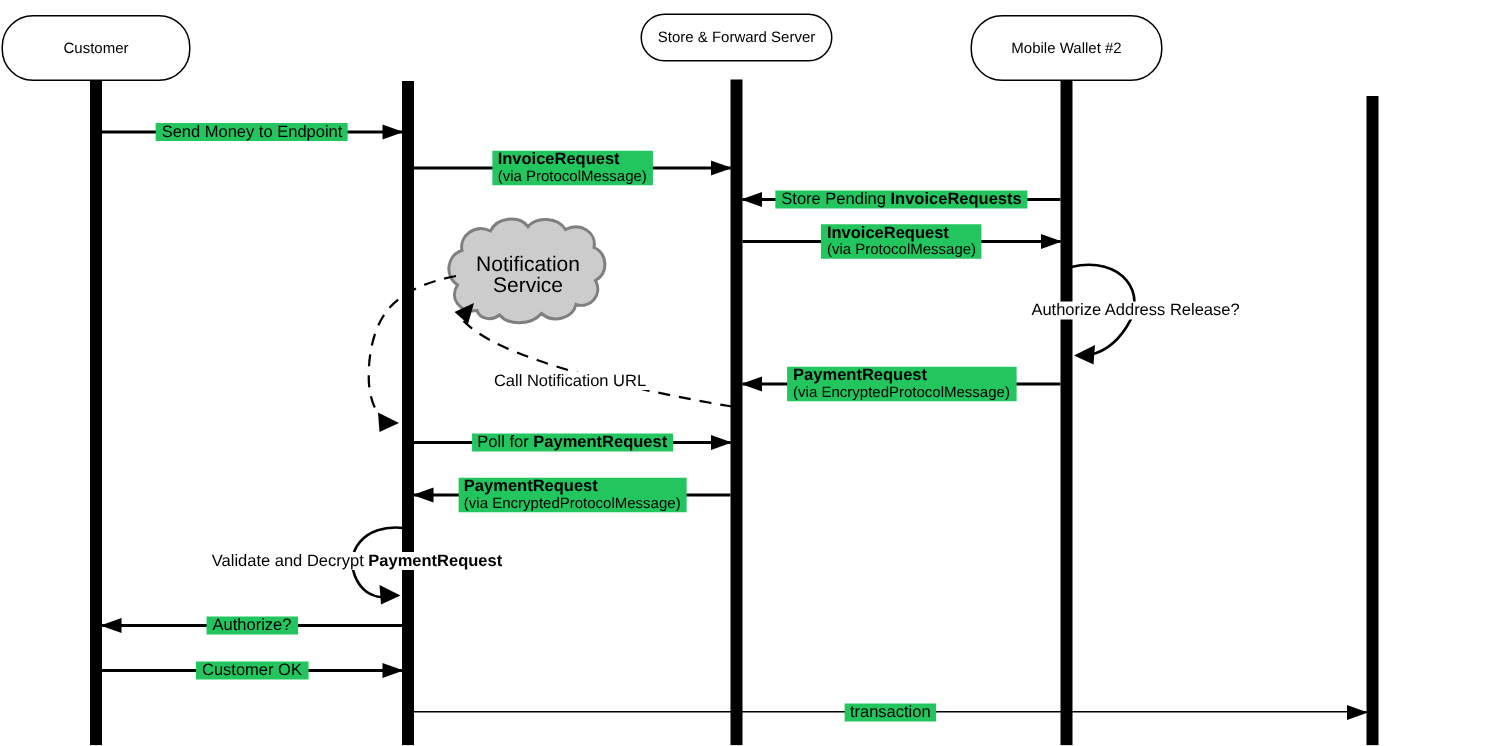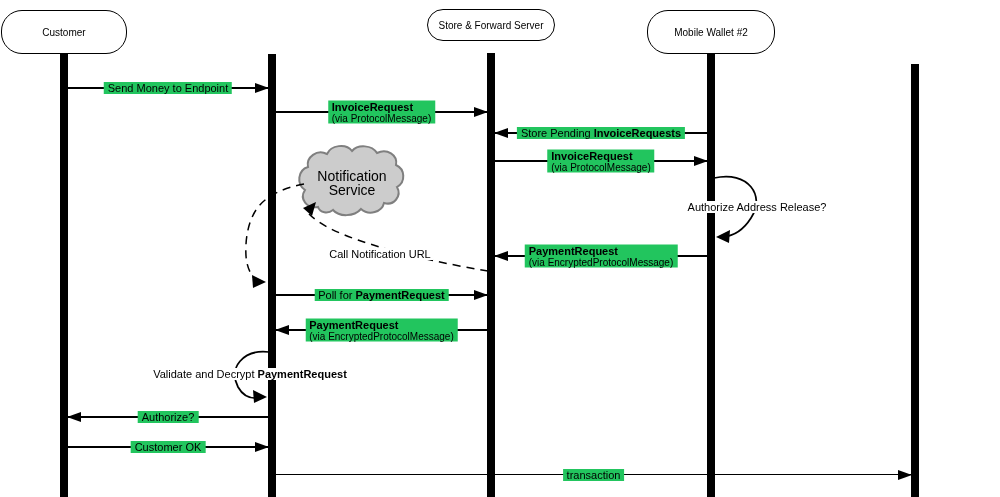--- a/index.html
+++ b/index.html
@@ -145,21 +145,21 @@
 
   <div class="msg" style="left:276px; top:330px; width:211px;">
     <div class="mline"></div>
     <div class="ah ah-l"></div>
     <div class="mlabel">
       <span class="l1"><b>PaymentRequest</b></span>
       <span class="l2">(via EncryptedProtocolMessage)</span>
     </div>
   </div>
 
-  <div class="float-label" style="left:238px; top:374px;margin-left:12px;">
+  <div class="float-label" style="left:238px; top:374px;">
     <span class="l1"><span>Validate and Decrypt </span><b>PaymentRequest</b></span>
   </div>
 
   <div class="msg" style="left:68px; top:417px; width:200px;">
     <div class="mline"></div>
     <div class="ah ah-l"></div>
     <div class="mlabel">
       <span class="l1"><span>Authorize?</span></span>
 
     </div>

